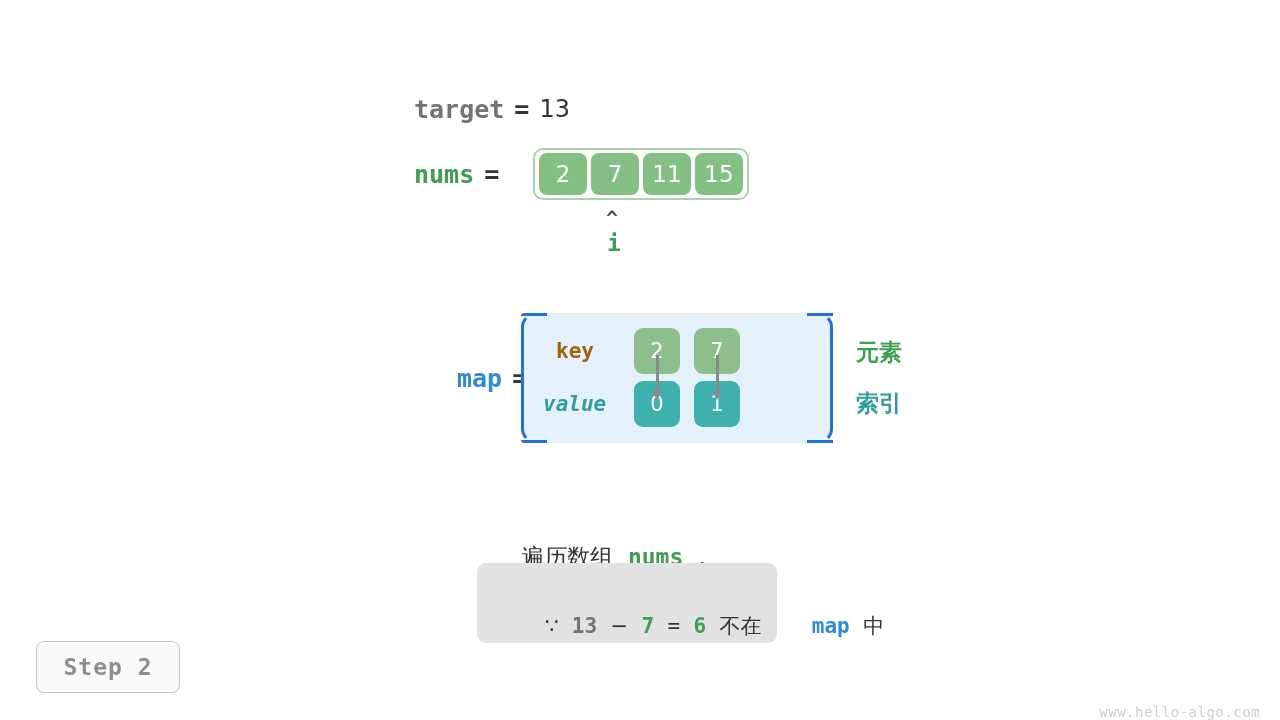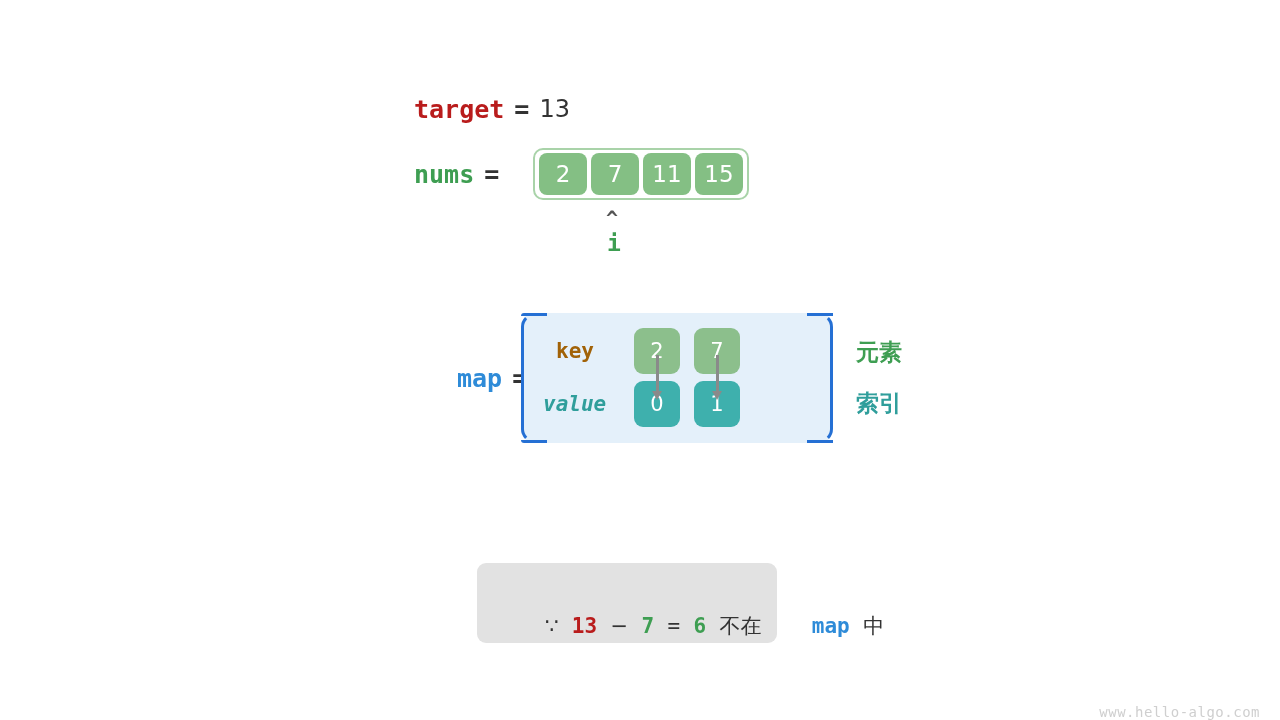--- a/index.html
+++ b/index.html
@@ -14,21 +14,21 @@
     overflow: hidden;
     position: relative;
   }
 
   .stage {
     position: absolute;
     inset: 0;
   }
 
   
-  .tok-blue    { color: #b91c1c; font-weight: bold; }
+  .tok-blue    { color: #737373; font-weight: bold; }
   .tok-ltblue  { color: #2e8bd8; font-weight: bold; margin-left: 37px; }
   .tok-green   { color: #3e9e52; font-weight: bold; }
   .tok-dark    { color: #333333; }
 
   
   .target-row {
     position: absolute;
     left: 414px;
     top: 92px;
     height: 34px;
@@ -314,26 +314,30 @@
   <div class="map-cell key c1">7</div>
   <div class="map-cell value c0">0</div>
   <div class="map-cell value c1">1</div>
 
   <div class="map-arrow c0"></div>
   <div class="map-arrow c1"></div>
 
   <div class="side-label elem">元素</div>
   <div class="side-label idx">索引</div>
 
+  <div class="caption">
+    <span>遍历数组</span><span>&nbsp;&nbsp;</span><span class="mono tok-green">nums</span><span>&nbsp;</span><span>，</span>
+  </div>
 
   <div class="info-box">
     <div class="info-line">
       <span>∵</span><span>&nbsp;&nbsp;</span><span class="mono tok-blue">13</span><span>&nbsp;&nbsp;</span><span class="tok-dark">−</span><span>&nbsp;&nbsp;</span><span class="mono tok-green">7</span><span>&nbsp;&nbsp;</span><span class="mono tok-dark">=</span><span>&nbsp;&nbsp;</span><span class="mono tok-green">6</span><span>&nbsp;&nbsp;</span><span>不在</span><span>&nbsp;&nbsp;</span><span class="mono tok-ltblue">map</span><span>&nbsp;&nbsp;</span><span>中</span>
     </div>
     <div class="info-line">
       
     </div>
   </div>
 
+  <div class="step-badge">Step 2</div>
 
   <div class="watermark">www.hello-algo.com</div>
 
 </div>
 
 </body></html>

